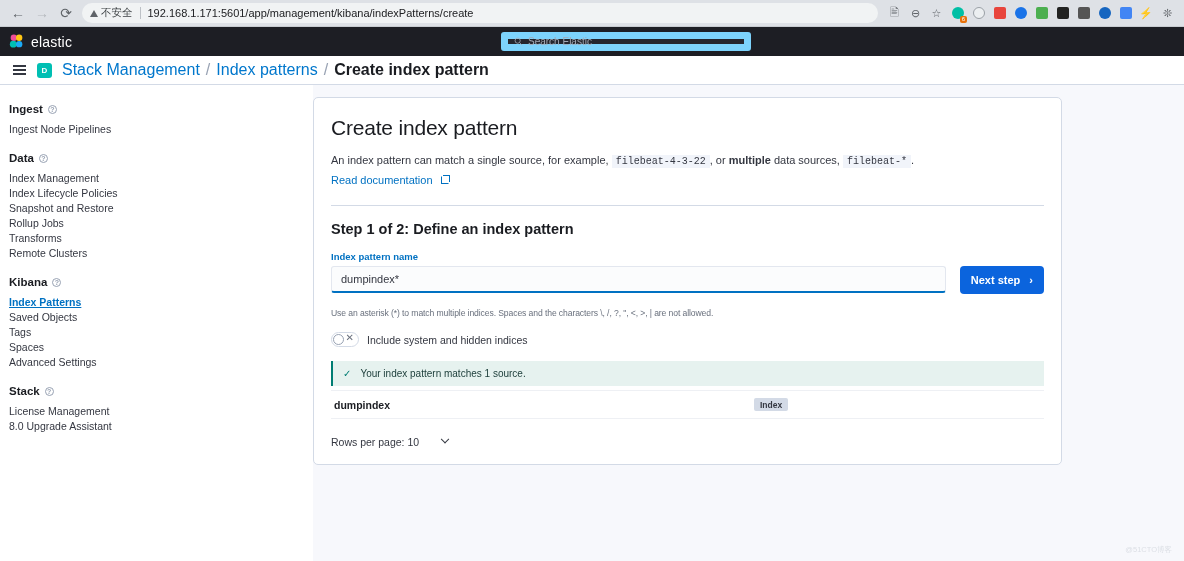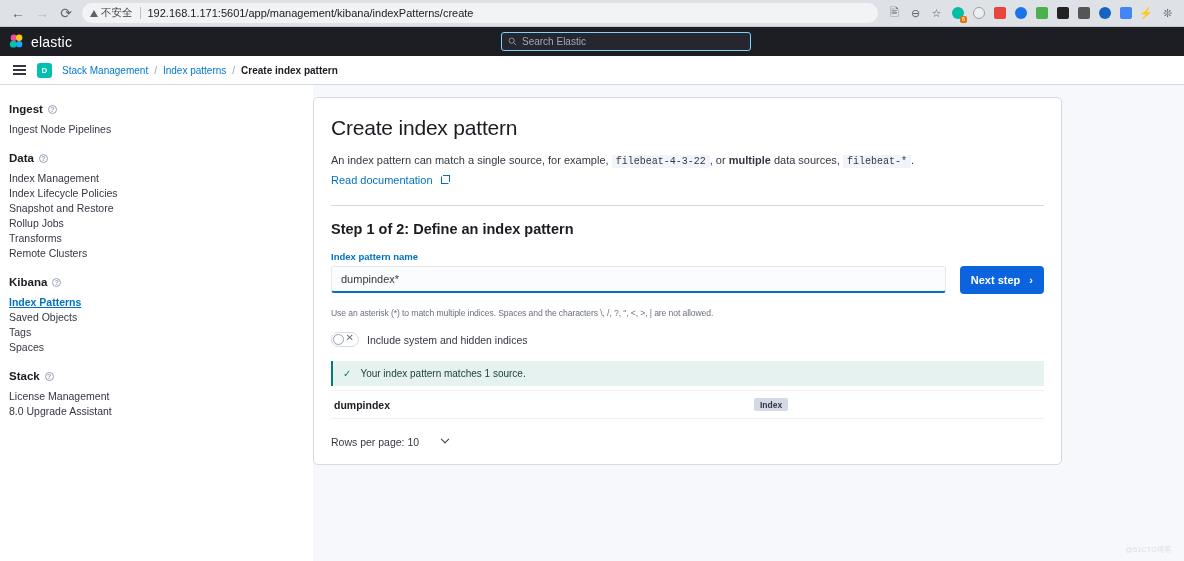--- a/index.html
+++ b/index.html
@@ -102,21 +102,21 @@
     color: #ffffff;
     font-size: 14px;
     letter-spacing: .2px;
   }
   .elastic-search {
     position: absolute;
     left: 501px;
     width: 250px;
     height: 19px;
     background: #25262e;
-    border: 1px solid #7dd3fc;
+    border: 7px solid #7dd3fc;
     border-radius: 3px;
     display: flex;
     align-items: center;
     padding: 0 6px;
     gap: 5px;
   }
   .elastic-search .ph {
     color: #a3a9b5;
     font-size: 10px;
   }
@@ -142,21 +142,21 @@
   .space-avatar {
     width: 15px; height: 15px;
     background: #00bfb3;
     border-radius: 3px;
     color: #ffffff;
     font-size: 8px;
     font-weight: bold;
     display: flex; align-items: center; justify-content: center;
     margin-right: 10px;
   }
-  .crumbs { display: flex; align-items: center; font-size: 10px; gap: 0; }
+  .crumbs { display: flex; align-items: center; font-size: 16px; gap: 0; }
   .crumb { color: #0077cc; }
   .crumb.last { color: #1a1c21; font-weight: bold; }
   .crumb-sep { color: #98a2b3; margin: 0 6px; }
 
   
   .page {
     display: flex;
     height: calc(561px - 27px - 29px - 29px);
     background: #f7f8fc;
   }
@@ -493,20 +493,21 @@
 
     <div class="sb-group">
       <div class="sb-title">
         <span>Kibana</span>
         <span class="q-ico">?</span>
       </div>
       <div class="sb-item active">Index Patterns</div>
       <div class="sb-item">Saved Objects</div>
       <div class="sb-item">Tags</div>
       <div class="sb-item">Spaces</div>
+      <div class="sb-item">Advanced Settings</div>
     </div>
 
     <div class="sb-group">
       <div class="sb-title">
         <span>Stack</span>
         <span class="q-ico">?</span>
       </div>
       <div class="sb-item">License Management</div>
       <div class="sb-item">8.0 Upgrade Assistant</div>
     </div>

